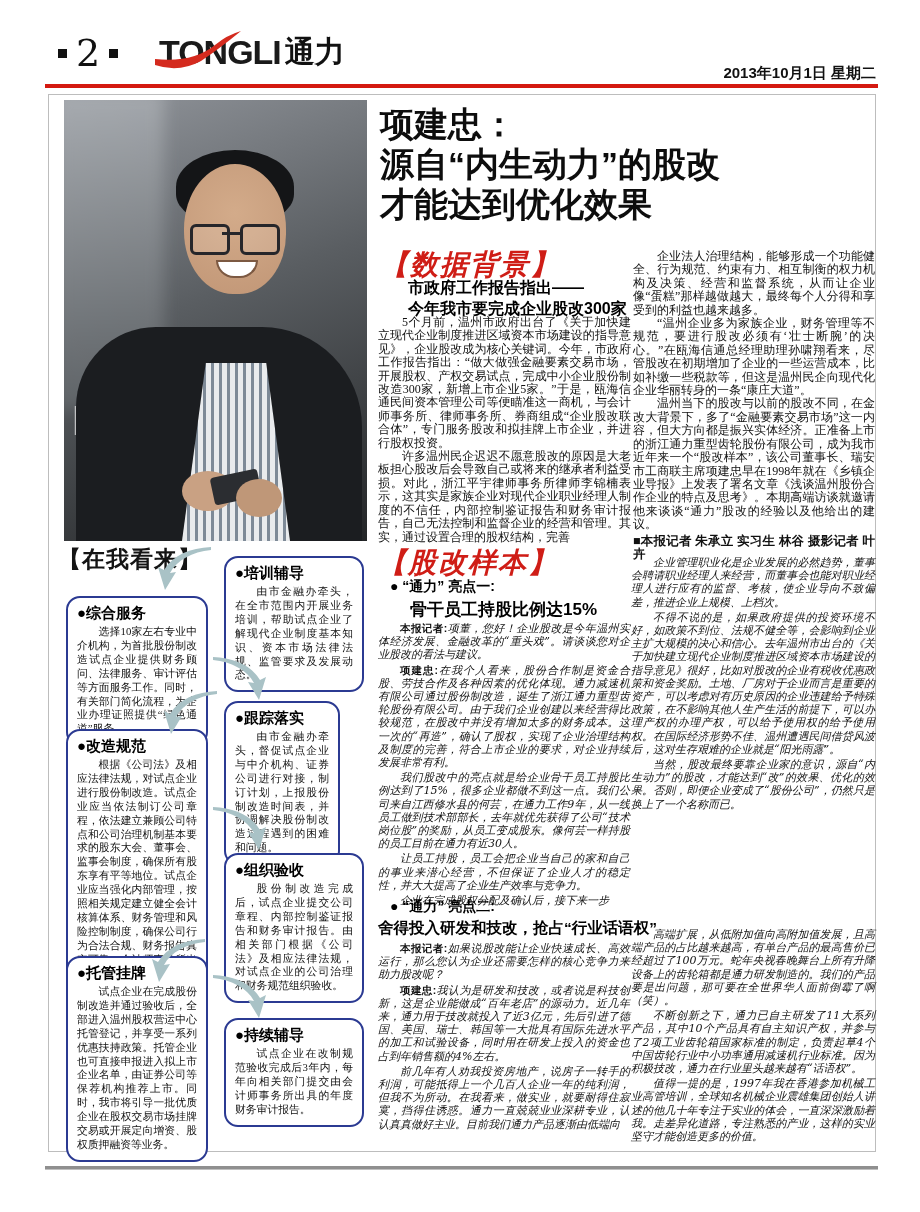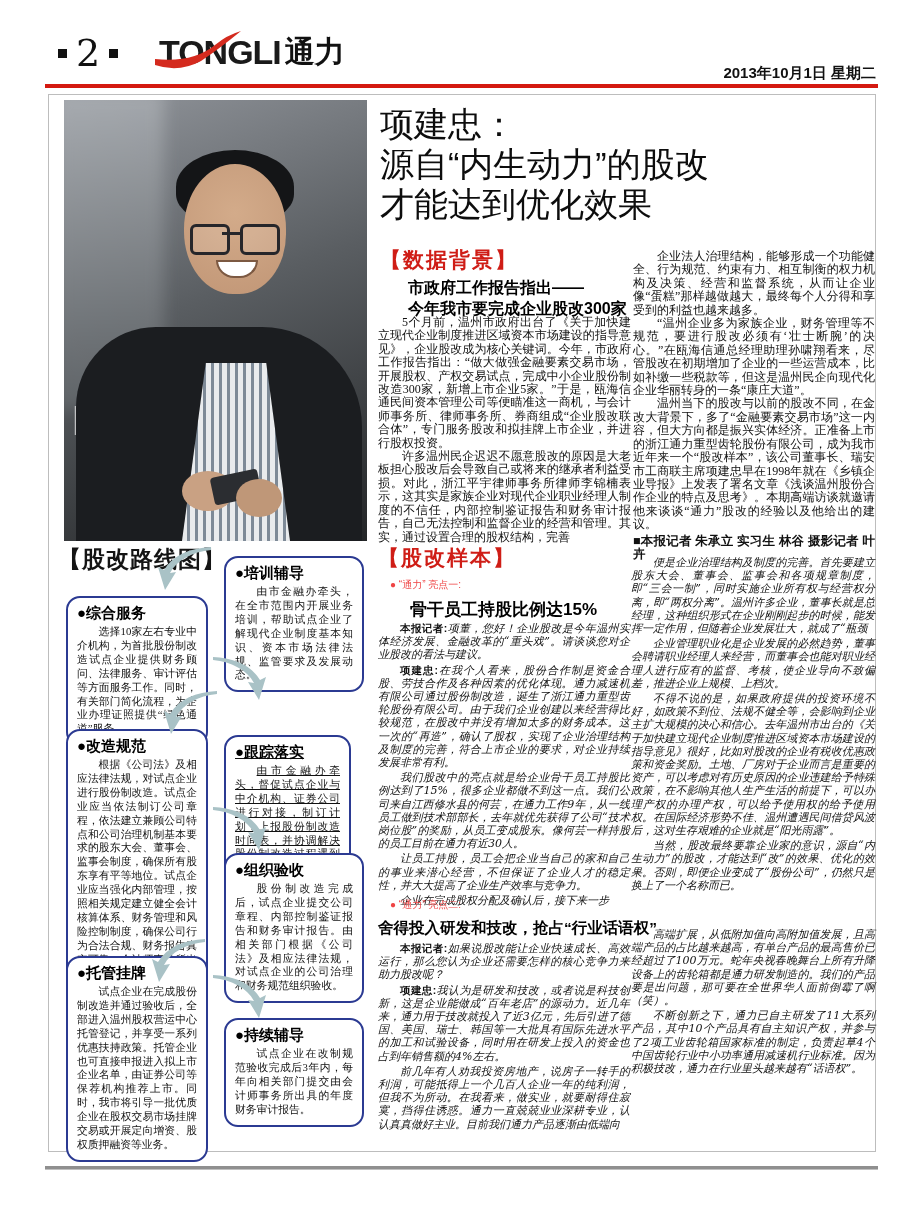--- a/index.html
+++ b/index.html
@@ -32,51 +32,51 @@
   #lens-l{left:6px;} #lens-r{left:56px;}
   #bridge{position:absolute;left:38px;top:68px;width:20px;height:3px;background:#26262a;}
   #smile{position:absolute;left:32px;top:96px;width:38px;height:14px;background:#fff;border:2px solid #7c5942;border-radius:0 0 20px 20px;}
   #jacket{position:absolute;left:12px;bottom:-6px;width:286px;height:220px;background:#1b1d20;border-radius:80px 100px 0 0;}
   #shirt{position:absolute;left:118px;bottom:0;width:108px;height:178px;background:repeating-linear-gradient(90deg,#e9ebed 0 5px,#7e8a97 5px 8px);clip-path:polygon(22% 0,78% 0,100% 100%,0 100%);}
   #hand-l{position:absolute;left:118px;bottom:30px;width:52px;height:40px;background:#c9a183;border-radius:50%;}
   #hand-r{position:absolute;left:172px;bottom:24px;width:46px;height:38px;background:#bf9778;border-radius:50%;}
   #phone{position:absolute;left:148px;bottom:40px;width:48px;height:28px;background:#2b2d31;border-radius:4px;transform:rotate(-12deg);}
 
   
-  #headline{left:380px;top:104px;width:510px;font-family:"Liberation Sans",sans-serif;font-weight:normal;font-size:34px;line-height:1.18;color:#0d0d0d;letter-spacing:0px;}
-  .sec-title{font-family:"Liberation Sans",sans-serif;font-weight:bold;font-size:21px;color:#cf1d16;letter-spacing:2px;}
+  #headline{left:380px;top:104px;width:510px;font-family:"Liberation Sans",sans-serif;font-weight:bold;font-size:34px;line-height:1.18;color:#0d0d0d;letter-spacing:0px;}
+  .sec-title{font-family:"Liberation Sans",sans-serif;font-weight:bold;font-size:28px;color:#cf1d16;letter-spacing:2px;font-style:italic;}
   #bg-title{left:380px;top:246px;}
   #bg-subhead{left:408px;top:278px;font-family:"Liberation Sans",sans-serif;font-weight:bold;font-size:16px;line-height:1.3;color:#000;}
   .body-col{font-size:12px;line-height:13.4px;text-align:justify;}
   .body-col p{margin:0;text-indent:2em;}
   #bg-col1{left:378px;top:316px;width:253px;}
   #bg-col2{left:633px;top:250px;width:242px;}
   .byline{font-weight:bold;margin-top:3px;font-family:"Liberation Sans",sans-serif;font-size:12.5px;}
 
   
   #rm-title{left:58px;top:544px;font-family:"Liberation Sans",sans-serif;font-weight:bold;font-size:23px;color:#141414;letter-spacing:1px;}
   .flow-box{border:2px solid #2b3a92;border-radius:14px;background:#fff;padding:6px 9px 8px;box-sizing:border-box;}
   .flow-box h4{margin:0 0 2px;font-family:"Liberation Sans",sans-serif;font-size:15px;font-weight:bold;color:#000;}
   .flow-box p{margin:0;font-size:10.8px;line-height:13.9px;text-align:justify;text-indent:2em;}
   #box-l1{left:66px;top:596px;width:142px;}
   #box-l2{left:66px;top:729px;width:142px;}
   #box-l3{left:66px;top:956px;width:142px;}
   #box-r1{left:224px;top:556px;width:140px;}
-  #box-r2{left:224px;top:735px;width:127px;text-decoration:underline;}
+  #box-r2{left:224px;top:701px;width:116px;}
   #box-r3{left:224px;top:853px;width:140px;}
   #box-r4{left:224px;top:1018px;width:140px;}
   .arrow{width:56px;height:46px;}
   .arrow.flip{transform:scaleX(-1);}
   #ar1{left:156px;top:546px;} #ar2{left:212px;top:656px;}
   #ar3{left:162px;top:690px;} #ar4{left:212px;top:806px;}
   #ar5{left:150px;top:938px;} #ar6{left:212px;top:974px;}
 
   
   #sp-title{left:378px;top:544px;}
-  .hl-label{font-family:"Liberation Sans",sans-serif;font-weight:normal;font-size:10px;color:#ef4444;}
+  .hl-label{font-family:"Liberation Sans",sans-serif;font-weight:bold;font-size:14px;color:#000000;}
   .hl-title{font-family:"Liberation Sans",sans-serif;font-weight:bold;color:#000;}
   #h1-label{left:390px;top:578px;}
   #h1-title{left:410px;top:598px;font-size:17px;}
   #h2-label{left:390px;top:898px;}
   #h2-title{left:378px;top:918px;font-size:15.5px;letter-spacing:0;}
   .qa-col{font-family:"DejaVu Serif",serif;font-style:italic;font-size:11px;line-height:13.2px;text-align:justify;}
   .qa-col p{margin:0 0 2px;text-indent:2em;}
   .qa-col strong{font-style:normal;font-family:"Liberation Sans",sans-serif;font-size:10.5px;}
   #h1-col1{left:378px;top:622px;width:252px;}
   #h1-col2{left:631px;top:556px;width:244px;}
@@ -139,21 +139,21 @@
   </div>
 <div class="abs body-col" id="bg-col2">
   <div>
       <p>企业法人治理结构，能够形成一个功能健全、行为规范、约束有力、相互制衡的权力机构及决策、经营和监督系统，从而让企业像“蛋糕”那样越做越大，最终每个人分得和享受到的利益也越来越多。</p>
       <p>“温州企业多为家族企业，财务管理等不规范，要进行股改必须有‘壮士断腕’的决心。”在瓯海信通总经理助理孙啸翔看来，尽管股改在初期增加了企业的一些运营成本，比如补缴一些税款等，但这是温州民企向现代化企业华丽转身的一条“康庄大道”。</p>
       <p>温州当下的股改与以前的股改不同，在金改大背景下，多了“金融要素交易市场”这一内容，但大方向都是振兴实体经济。正准备上市的浙江通力重型齿轮股份有限公司，成为我市近年来一个“股改样本”，该公司董事长、瑞安市工商联主席项建忠早在1998年就在《乡镇企业导报》上发表了署名文章《浅谈温州股份合作企业的特点及思考》。本期高端访谈就邀请他来谈谈“通力”股改的经验以及他给出的建议。</p>
     </div>
   <div class="byline">■本报记者 朱承立 实习生 林谷 摄影记者 叶卉</div>
 </div>
 
-<div class="abs" id="rm-title">【股改路线图】</div>
+<div class="abs" id="rm-title">【在我看来】</div>
 
 <div class="abs flow-box" id="box-l1">
   <h4>●综合服务</h4>
   <p>选择10家左右专业中介机构，为首批股份制改造试点企业提供财务顾问、法律服务、审计评估等方面服务工作。同时，有关部门简化流程，为企业办理证照提供“绿色通道”服务。</p>
 </div>
 <div class="abs flow-box" id="box-l2">
   <h4>●改造规范</h4>
   <p>根据《公司法》及相应法律法规，对试点企业进行股份制改造。试点企业应当依法制订公司章程，依法建立兼顾公司特点和公司治理机制基本要求的股东大会、董事会、监事会制度，确保所有股东享有平等地位。试点企业应当强化内部管理，按照相关规定建立健全会计核算体系、财务管理和风险控制制度，确保公司行为合法合规、财务报告真实可靠。会计师事务所出具试点企业内部控制鉴证报告和财务审计报告。</p>
 </div>
 <div class="abs flow-box" id="box-l3">
@@ -201,29 +201,29 @@
 <div class="abs hl-label" id="h1-label">● “通力” 亮点一:</div>
 <div class="abs hl-title" id="h1-title">骨干员工持股比例达15%</div>
 <div class="abs qa-col" id="h1-col1">
     <p><strong>本报记者:</strong>项董，您好！企业股改是今年温州实体经济发展、金融改革的“重头戏”。请谈谈您对企业股改的看法与建议。</p>
     <p><strong>项建忠:</strong>在我个人看来，股份合作制是资金合股、劳技合作及各种因素的优化体现。通力减速机有限公司通过股份制改造，诞生了浙江通力重型齿轮股份有限公司。由于我们企业创建以来经营得比较规范，在股改中并没有增加太多的财务成本。这一次的“再造”，确认了股权，实现了企业治理结构及制度的完善，符合上市企业的要求，对企业持续发展非常有利。</p>
     <p>我们股改中的亮点就是给企业骨干员工持股比例达到了15%，很多企业都做不到这一点。我们公司来自江西修水县的何芸，在通力工作9年，从一线员工做到技术部部长，去年就优先获得了公司“技术岗位股”的奖励，从员工变成股东。像何芸一样持股的员工目前在通力有近30人。</p>
     <p>让员工持股，员工会把企业当自己的家和自己的事业来潜心经营，不但保证了企业人才的稳定性，并大大提高了企业生产效率与竞争力。</p>
     <p>企业在完成股权分配及确认后，接下来一步</p>
   </div>
 <div class="abs qa-col" id="h1-col2">
-    <p>便是企业治理结构及制度的完善。首先要建立股东大会、董事会、监事会和各项规章制度，即“三会一制”，同时实施企业所有权与经营权分离，即“两权分离”。温州许多企业，董事长就是总经理，这种组织形式在企业刚刚起步的时候，能发挥一定作用，但随着企业发展壮大，就成了“瓶颈</p>
     <p>企业管理职业化是企业发展的必然趋势，董事会聘请职业经理人来经营，而董事会也能对职业经理人进行应有的监督、考核，使企业导向不致偏差，推进企业上规模、上档次。</p>
     <p>不得不说的是，如果政府提供的投资环境不好，如政策不到位、法规不健全等，会影响到企业主扩大规模的决心和信心。去年温州市出台的《关于加快建立现代企业制度推进区域资本市场建设的指导意见》很好，比如对股改的企业有税收优惠政策和资金奖励。土地、厂房对于企业而言是重要的资产，可以考虑对有历史原因的企业违建给予特殊政策，在不影响其他人生产生活的前提下，可以办理产权的办理产权，可以给予使用权的给予使用权。在国际经济形势不佳、温州遭遇民间借贷风波后，这对生存艰难的企业就是“阳光雨露”。</p>
     <p>当然，股改最终要靠企业家的意识，源自“内生动力”的股改，才能达到“改”的效果、优化的效果。否则，即便企业变成了“股份公司”，仍然只是换上了一个名称而已。</p>
   </div>
 
 <div class="abs hl-label" id="h2-label">● “通力” 亮点二:</div>
 <div class="abs hl-title" id="h2-title">舍得投入研发和技改，抢占“行业话语权”</div>
 <div class="abs qa-col" id="h2-col1">
     <p><strong>本报记者:</strong>如果说股改能让企业快速成长、高效运行，那么您认为企业还需要怎样的核心竞争力来助力股改呢？</p>
     <p><strong>项建忠:</strong>我认为是研发和技改，或者说是科技创新，这是企业能做成“百年老店”的源动力。近几年来，通力用于技改就投入了近3亿元，先后引进了德国、美国、瑞士、韩国等一大批具有国际先进水平的加工和试验设备，同时用在研发上投入的资金也占到年销售额的4%左右。</p>
     <p>前几年有人劝我投资房地产，说房子一转手的利润，可能抵得上一个几百人企业一年的纯利润，但我不为所动。在我看来，做实业，就要耐得住寂寞，挡得住诱惑。通力一直兢兢业业深耕专业，认认真真做好主业。目前我们通力产品逐渐由低端向</p>
   </div>
 <div class="abs qa-col" id="h2-col2">
     <p>高端扩展，从低附加值向高附加值发展，且高端产品的占比越来越高，有单台产品的最高售价已经超过了100万元。蛇年央视春晚舞台上所有升降设备上的齿轮箱都是通力研发制造的。我们的产品要是出问题，那可要在全世界华人面前倒霉了啊（笑）。</p>
     <p>不断创新之下，通力已自主研发了11大系列产品，其中10个产品具有自主知识产权，并参与了2项工业齿轮箱国家标准的制定，负责起草4个中国齿轮行业中小功率通用减速机行业标准。因为积极技改，通力在行业里头越来越有“话语权”。</p>
+    <p>值得一提的是，1997年我在香港参加机械工业高管培训，全球知名机械企业震雄集团创始人讲述的他几十年专注于实业的体会，一直深深激励着我。走差异化道路，专注熟悉的产业，这样的实业坚守才能创造更多的价值。</p>
   </div>
 
 </body></html>

